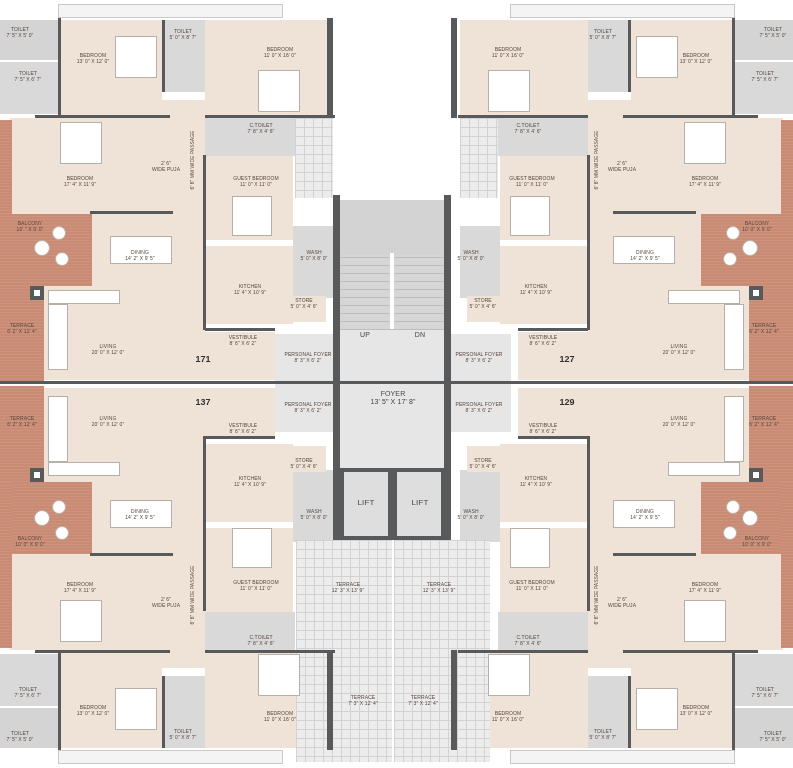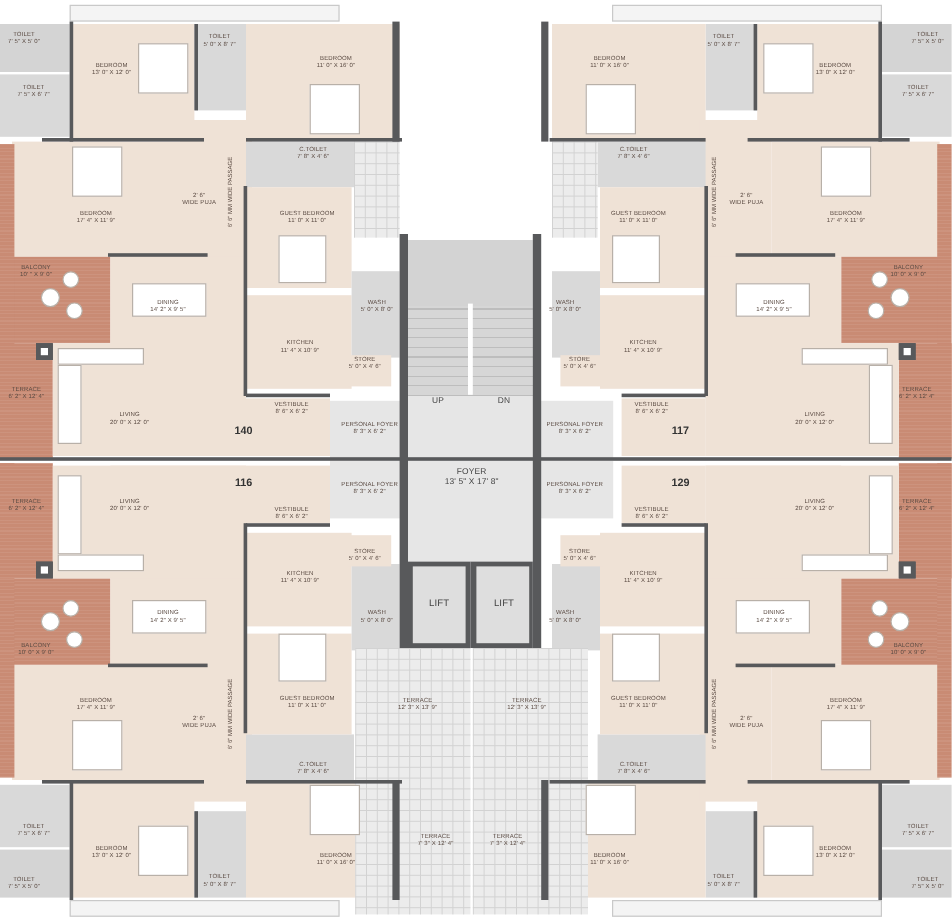--- a/index.html
+++ b/index.html
@@ -276,21 +276,21 @@
       <span class="d">6' 2" X 12' 4"</span>
     </div>
   <div class="lbl" style="left:108px;top:349px;">
       <span class="n">LIVING</span>
       <span class="d">20' 0" X 12' 0"</span>
     </div>
   <div class="lbl" style="left:243px;top:340px;">
       <span class="n">VESTIBULE</span>
       <span class="d">8' 6" X 6' 2"</span>
     </div>
-  <div class="unit" style="left:203px;top:359px;">140</div>
+  <div class="unit" style="left:203px;top:359px;">171</div>
 
   <div class="lbl" style="left:773px;top:32px;">
       <span class="n">TOILET</span>
       <span class="d">7' 5" X 5' 0"</span>
     </div>
   <div class="lbl" style="left:765px;top:76px;">
       <span class="n">TOILET</span>
       <span class="d">7' 5" X 6' 7"</span>
     </div>
   <div class="lbl" style="left:696px;top:58px;">
@@ -347,21 +347,21 @@
       <span class="d">6' 2" X 12' 4"</span>
     </div>
   <div class="lbl" style="left:679px;top:349px;">
       <span class="n">LIVING</span>
       <span class="d">20' 0" X 12' 0"</span>
     </div>
   <div class="lbl" style="left:543px;top:340px;">
       <span class="n">VESTIBULE</span>
       <span class="d">8' 6" X 6' 2"</span>
     </div>
-  <div class="unit" style="left:567px;top:359px;">117</div>
+  <div class="unit" style="left:567px;top:359px;">127</div>
 
   <div class="lbl" style="left:20px;top:736px;">
       <span class="n">TOILET</span>
       <span class="d">7' 5" X 5' 0"</span>
     </div>
   <div class="lbl" style="left:28px;top:692px;">
       <span class="n">TOILET</span>
       <span class="d">7' 5" X 6' 7"</span>
     </div>
   <div class="lbl" style="left:93px;top:710px;">
@@ -418,21 +418,21 @@
       <span class="d">6' 2" X 12' 4"</span>
     </div>
   <div class="lbl" style="left:108px;top:421px;">
       <span class="n">LIVING</span>
       <span class="d">20' 0" X 12' 0"</span>
     </div>
   <div class="lbl" style="left:243px;top:428px;">
       <span class="n">VESTIBULE</span>
       <span class="d">8' 6" X 6' 2"</span>
     </div>
-  <div class="unit" style="left:203px;top:402px;">116</div>
+  <div class="unit" style="left:203px;top:402px;">137</div>
 
   <div class="lbl" style="left:773px;top:736px;">
       <span class="n">TOILET</span>
       <span class="d">7' 5" X 5' 0"</span>
     </div>
   <div class="lbl" style="left:765px;top:692px;">
       <span class="n">TOILET</span>
       <span class="d">7' 5" X 6' 7"</span>
     </div>
   <div class="lbl" style="left:696px;top:710px;">

